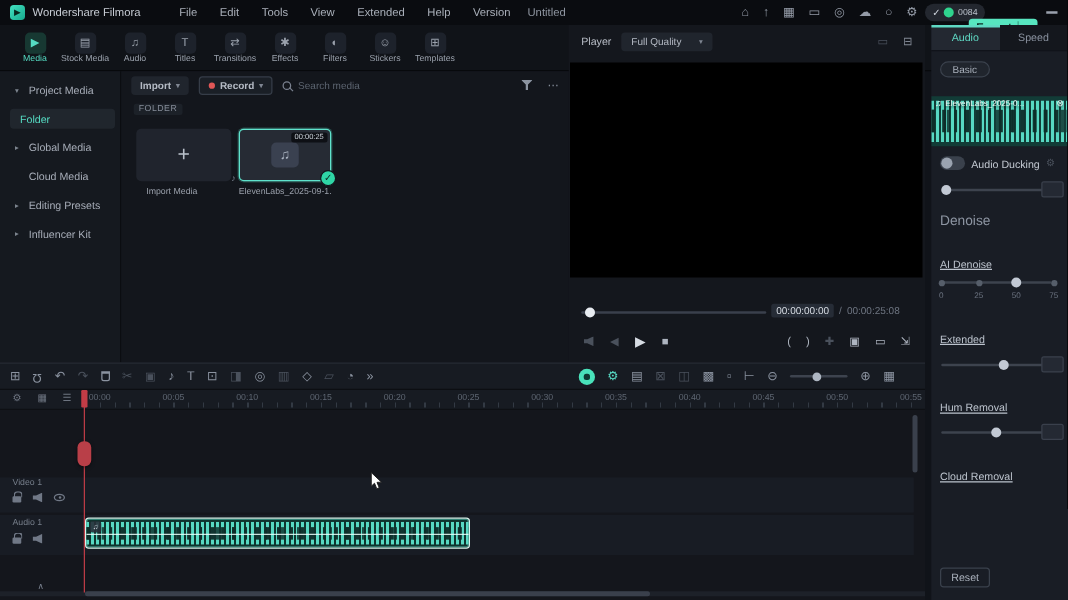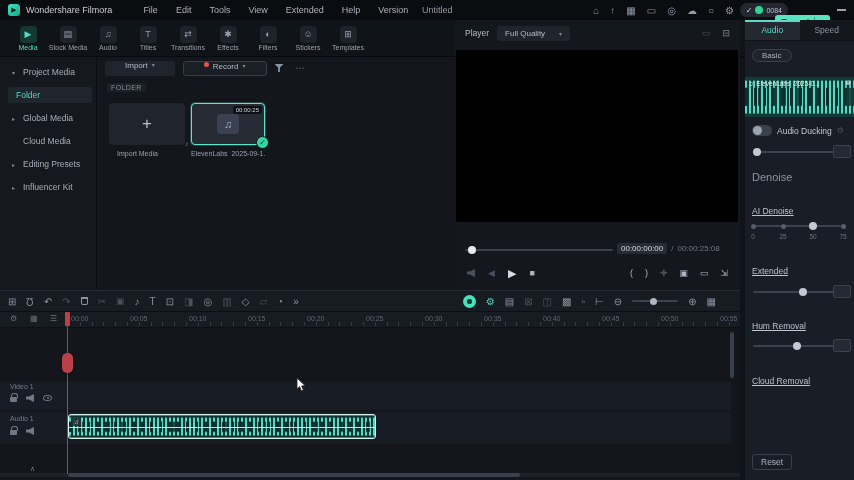--- a/index.html
+++ b/index.html
@@ -36,21 +36,21 @@
   
   #sidebar { position:absolute; left:0; top:57px; width:97px; height:233px; background:#15191f; border-right:1px solid #0b0d11; font-size:8.5px; }
   .sb-row { display:flex; align-items:center; height:16px; margin:7px 4px 0 4px; padding-left:8px; gap:5px; color:#a7adb8; border-radius:3px; }
   .sb-car { font-size:6px; color:#7c London848e; color:#7c848e; width:6px; }
   .sb-row.sel { background:#20262d; color:#55dcc3; margin-left:8px; }
   .sb-ind { padding-left:19px; }
 
   
   #media { position:absolute; left:97px; top:57px; width:358px; height:233px; background:#13161c; }
   .m-head { display:flex; align-items:center; height:22px; padding:0 8px; gap:8px; }
-  .m-btn { display:flex; align-items:flex-start; gap:4px; background:#20252d; border-radius:3px; height:15px; padding:0 20px; font-size:8px; color:#b4bac4; }
+  .m-btn { display:flex; align-items:center; gap:4px; background:#20252d; border-radius:3px; height:15px; padding:0 7px; font-size:8px; color:#b4bac4;font-weight:bold; }
   .m-btn.rec { border:1px solid #363d48; background:#1a1f26; }
   .rec-dot { width:5px; height:5px; border-radius:50%; background:#e05656; }
   .chev { font-size:6px; color:#7f8692; }
   .m-search { display:flex; align-items:center; gap:5px; flex:1; }
   .m-search input { background:transparent; border:none; outline:none; color:#cfd4db; font-size:8px; width:150px; font-family:"Liberation Sans",sans-serif; }
   .m-search input::placeholder { color:#5c6470; }
   .i-search { width:7px; height:7px; border:1px solid #7b8290; border-radius:50%; position:relative; }
   .i-search::after { content:""; position:absolute; width:4px; height:1px; background:#7b8290; transform:rotate(45deg); right:-3px; bottom:-1px; }
   .m-right { display:flex; gap:12px; align-items:center; color:#8b93a0; font-size:9px; }
   .i-funnel { width:9px; height:8px; background:#8b93a0; clip-path:polygon(0 0,100% 0,60% 45%,60% 100%,40% 100%,40% 45%); }
@@ -260,20 +260,24 @@
   <div id="media">
     <div class="m-head">
       <span class="m-btn">
         <span>Import</span>
         <span class="chev">▾</span>
       </span>
       <span class="m-btn rec">
         <span class="rec-dot"></span>
         <span>Record</span>
         <span class="chev">▾</span>
+      </span>
+      <span class="m-search">
+        <span class="i-search"></span>
+        <input placeholder="Search media" style="">
       </span>
       <span class="m-right">
         <span class="i-funnel"></span>
         <span>⋯</span>
       </span>
     </div>
     <div class="folder-lb">FOLDER</div>
     <div class="tile import">+</div>
     <div class="tile clip">
       <span class="clip-note">♫</span>

